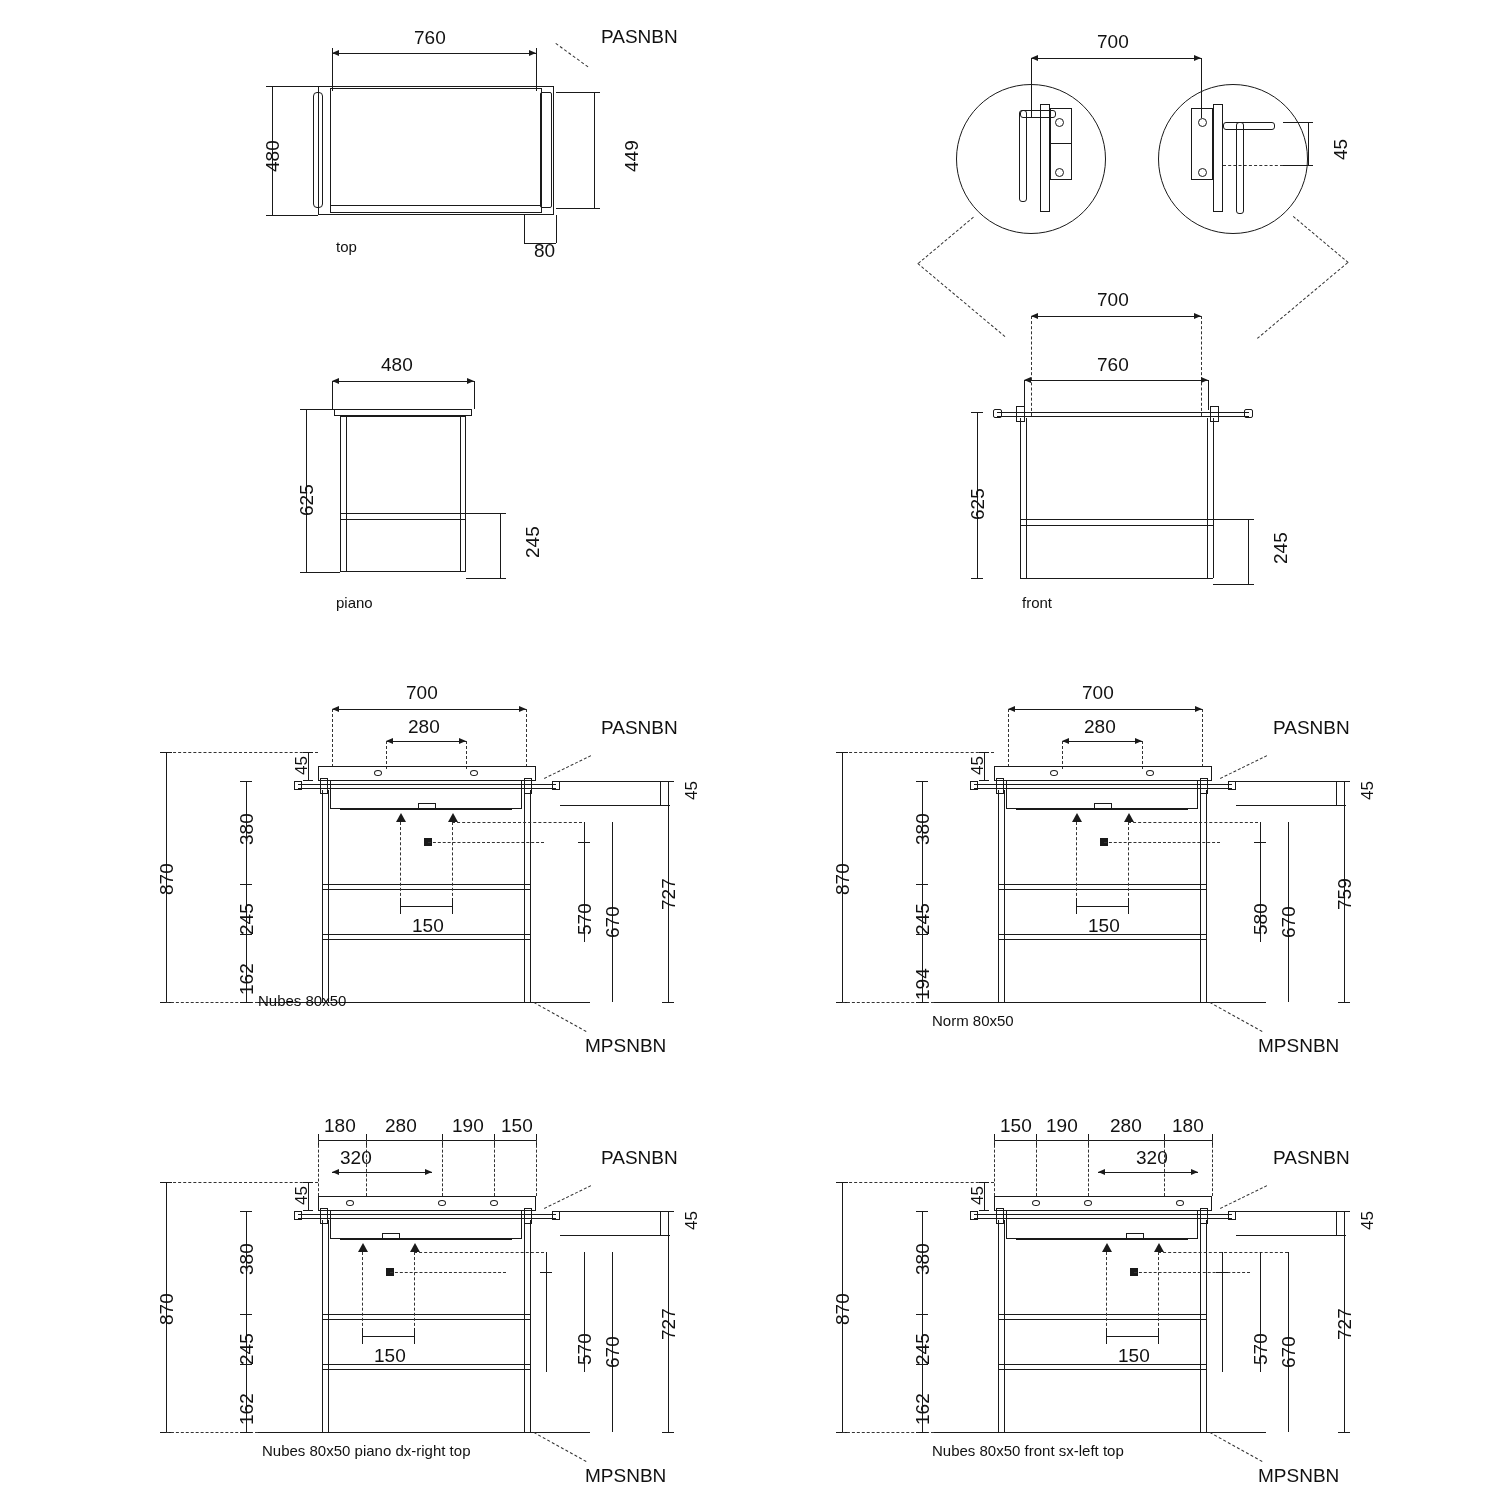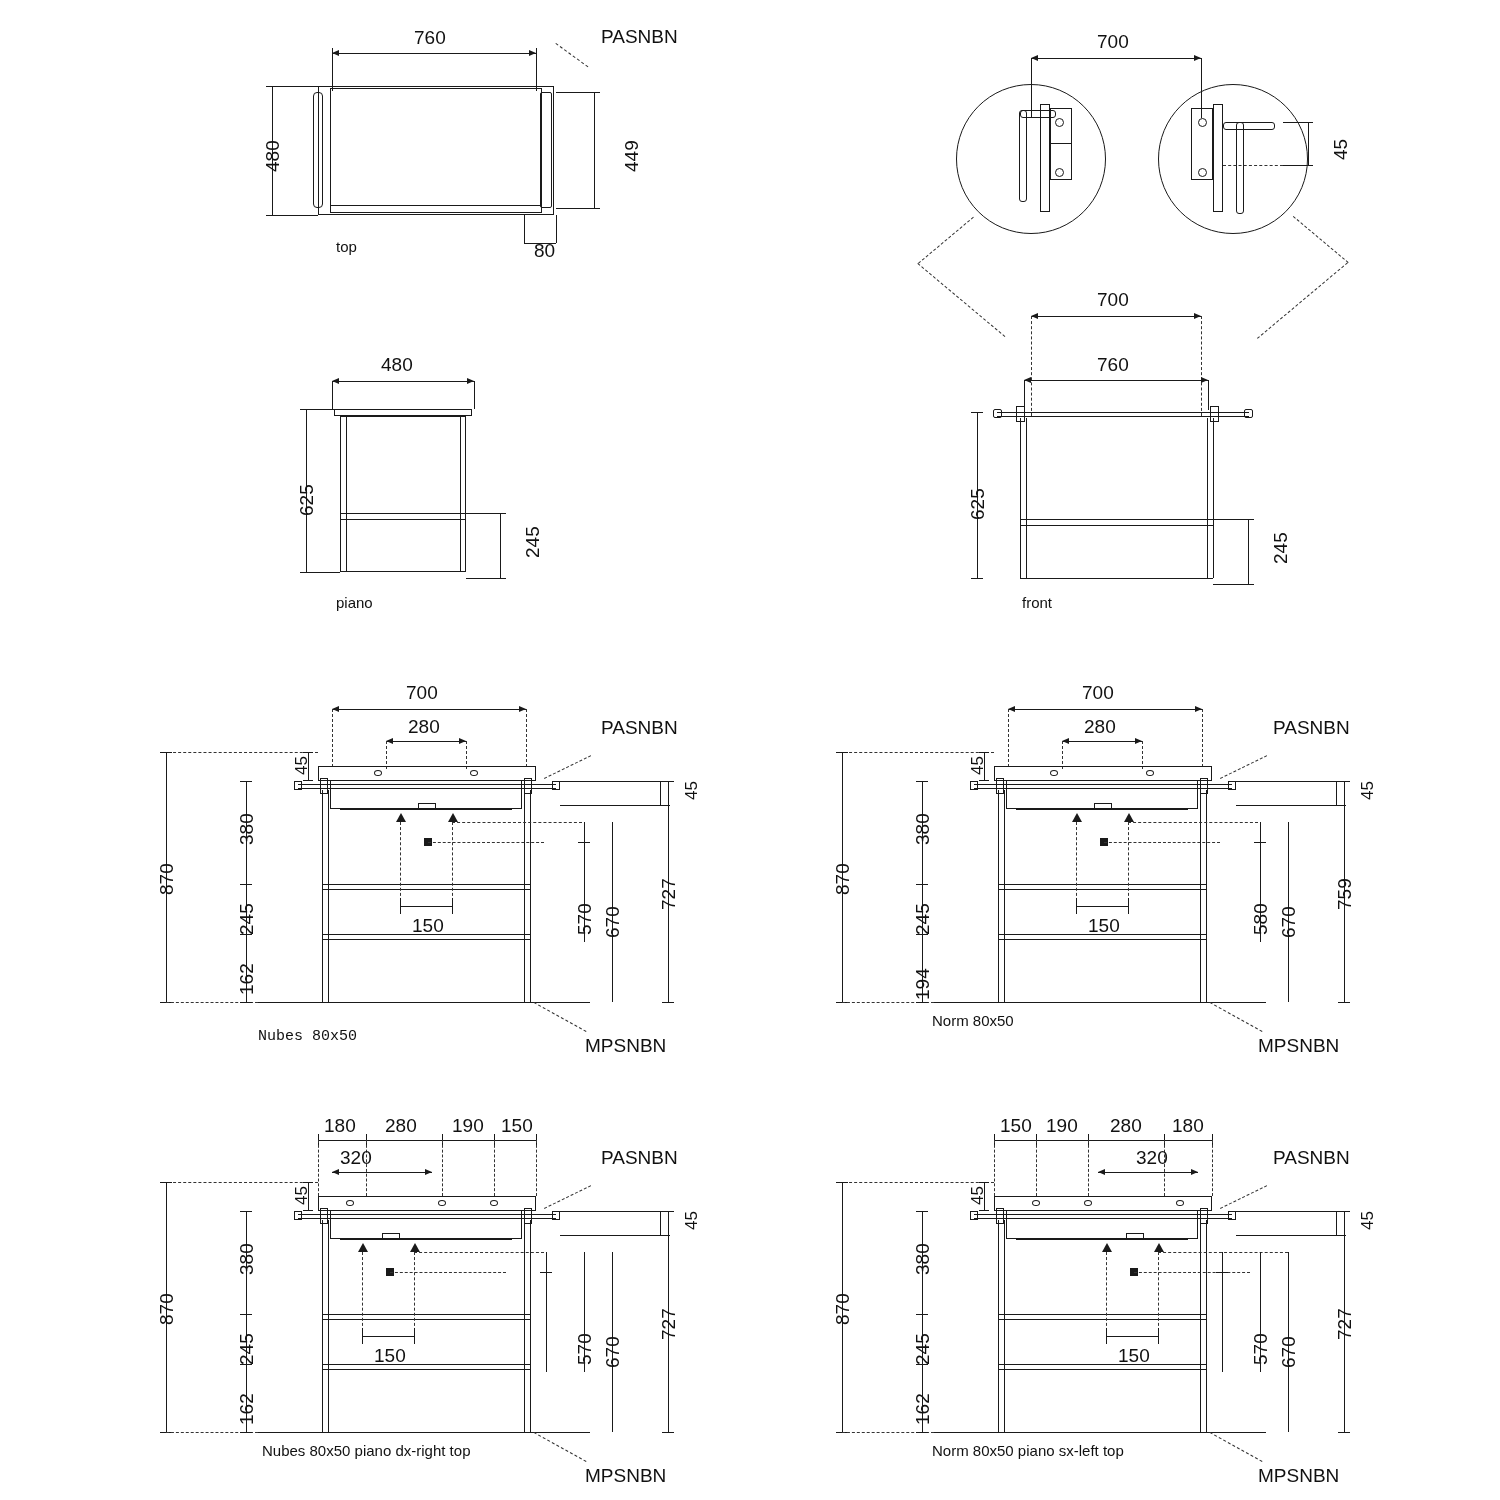--- a/index.html
+++ b/index.html
@@ -272,21 +272,21 @@
     <div class="lbl v" style="left:602px;top:938px;">670</div>
     <div class="ln v" style="left:668px;top:781px;height:221px;"></div>
     <div class="ln h" style="left:662px;top:781px;width:12px;"></div>
     <div class="ln h" style="left:662px;top:1002px;width:12px;"></div>
     <div class="lbl v" style="left:658px;top:910px;">727</div>
 
     <div class="dash-h" style="left:544px;top:778px;width:52px;transform:rotate(-26deg);transform-origin:0 0;"></div>
     <div class="lbl" style="left:601px;top:717px;">PASNBN</div>
     <div class="dash-h" style="left:534px;top:1002px;width:60px;transform:rotate(29deg);transform-origin:0 0;"></div>
     <div class="lbl" style="left:585px;top:1035px;">MPSNBN</div>
-    <div class="lbl sm" style="left:258px;top:1028px;font-family:Liberation Mono, monospace;">Nubes 80x50</div>
+    <div class="lbl sm" style="left:258px;top:992px;">Nubes 80x50</div>
   </div>
 
   <div>
     <div class="ln h" style="left:1008px;top:709px;width:194px;"></div>
     <div class="arrowL" style="left:1008px;top:706px;"></div>
     <div class="arrowR" style="left:1195px;top:706px;"></div>
     <div class="lbl" style="left:1082px;top:682px;">700</div>
     <div class="dash-v" style="left:1008px;top:709px;height:58px;"></div>
     <div class="dash-v" style="left:1202px;top:709px;height:58px;"></div>
 
@@ -575,16 +575,16 @@
     <div class="lbl v" style="left:1278px;top:1368px;">670</div>
     <div class="ln v" style="left:1344px;top:1211px;height:221px;"></div>
     <div class="ln h" style="left:1338px;top:1211px;width:12px;"></div>
     <div class="ln h" style="left:1338px;top:1432px;width:12px;"></div>
     <div class="lbl v" style="left:1334px;top:1340px;">727</div>
 
     <div class="dash-h" style="left:1220px;top:1208px;width:52px;transform:rotate(-26deg);transform-origin:0 0;"></div>
     <div class="lbl" style="left:1273px;top:1147px;">PASNBN</div>
     <div class="dash-h" style="left:1210px;top:1432px;width:60px;transform:rotate(29deg);transform-origin:0 0;"></div>
     <div class="lbl" style="left:1258px;top:1465px;">MPSNBN</div>
-    <div class="lbl sm" style="left:932px;top:1442px;">Norm 80x50 piano sx-left top</div>
+    <div class="lbl sm" style="left:932px;top:1442px;">Nubes 80x50 front sx-left top</div>
   </div>
 
 </div>
 
 </body></html>

